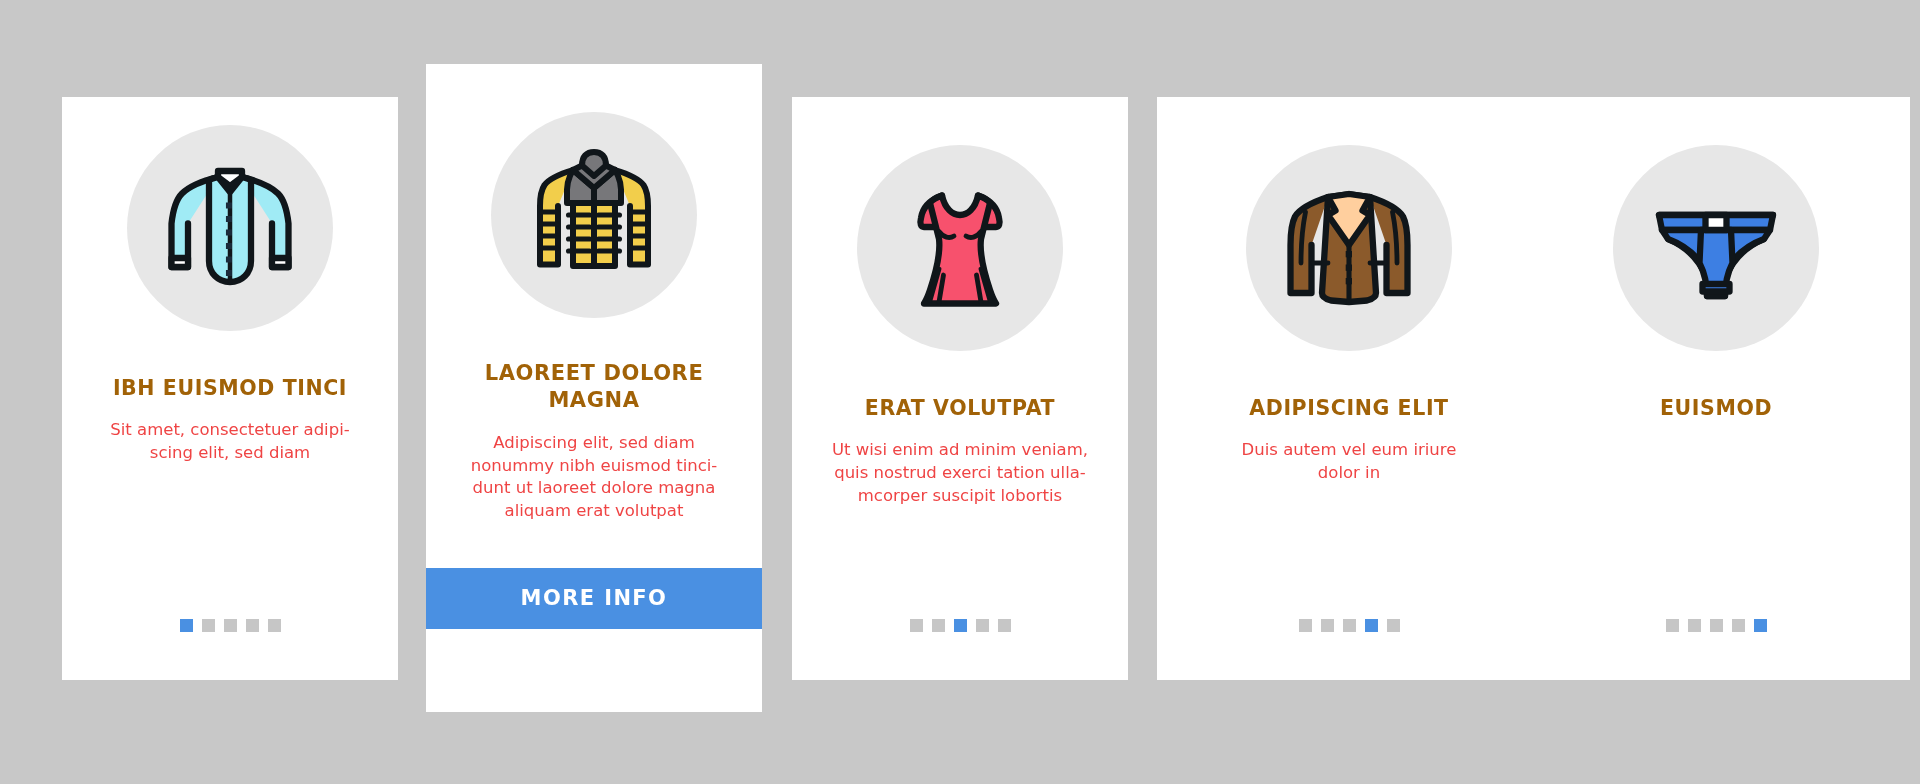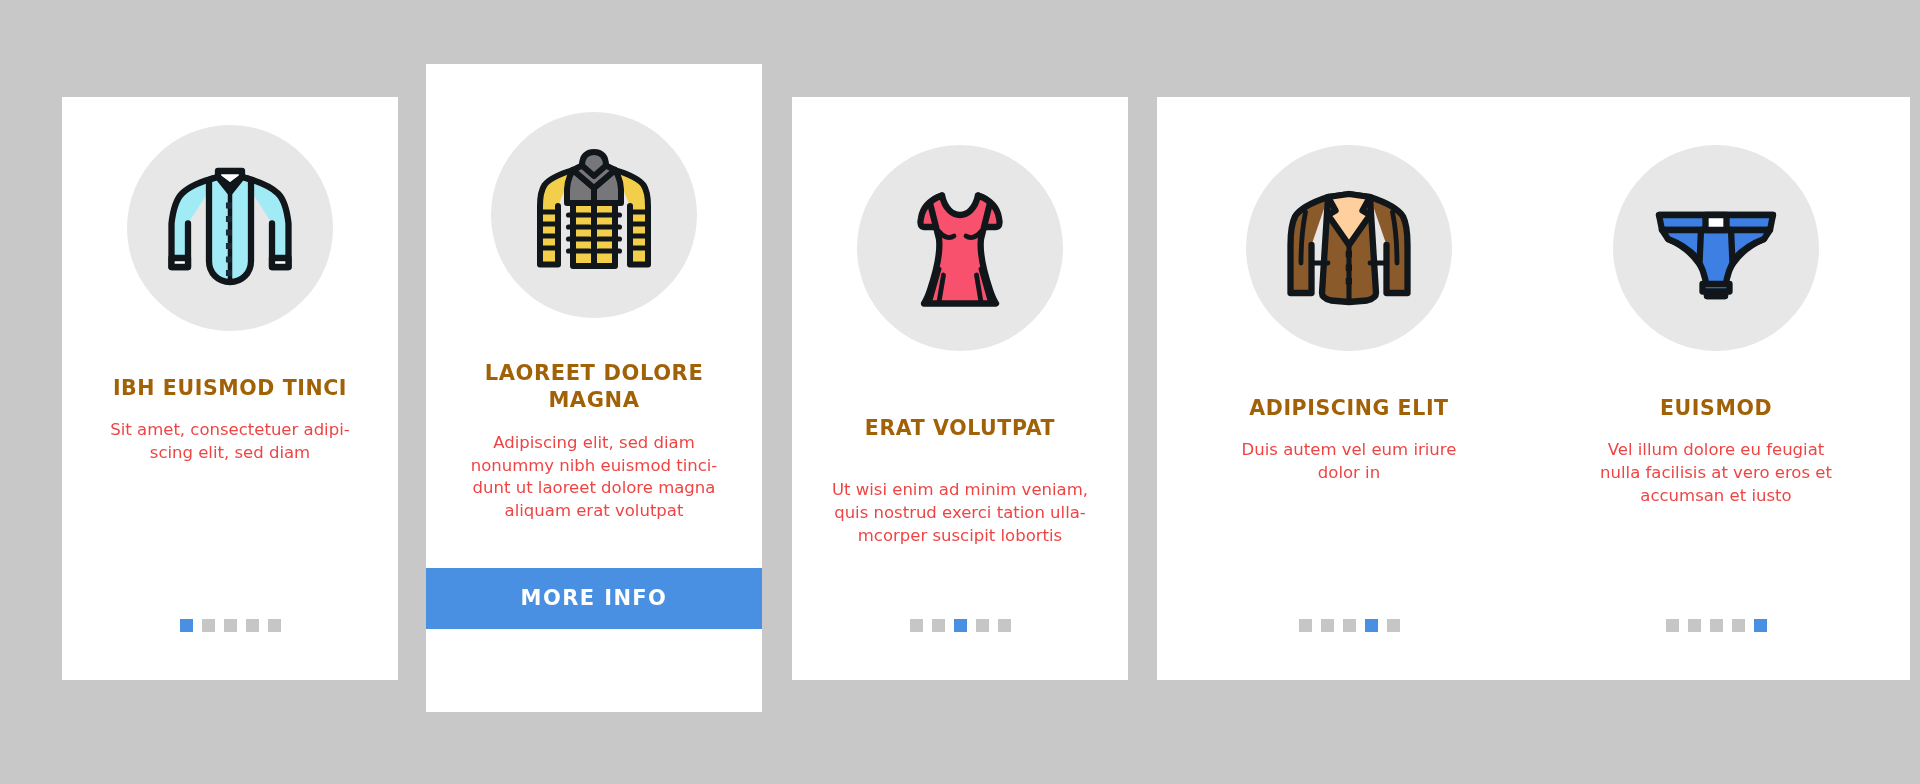--- a/index.html
+++ b/index.html
@@ -153,21 +153,21 @@
       </svg>
     </div>
     <div class="card-title" style="margin-top:42px;">LAOREET DOLORE MAGNA</div>
     <div class="card-body" style="margin-top:18px;white-space:pre-line;">Adipiscing elit, sed diam
 nonummy nibh euismod tinci-
 dunt ut laoreet dolore magna
 aliquam erat volutpat</div>
     <button class="more-btn" style="position:absolute;left:0;bottom:83px;">MORE INFO</button>
   </div>
 
-  <div class="card" style="left:792px;top:97px;width:336px;height:583px;padding-top:48px;gap:20px;">
+  <div class="card" style="left:792px;top:97px;width:336px;height:583px;padding-top:48px;">
     <div class="icon-wrap">
       <svg width="150" height="150" viewBox="0 0 100 100">
         <g stroke="#10161a" stroke-width="4.2" stroke-linejoin="round" stroke-linecap="round" fill="#f7516d">
           <path d="M38 15 C30 18 25 23 24 30 C23 34 24 36 26 36 L34 36 L36 26 Z"></path>
           <path d="M62 15 C70 18 75 23 76 30 C77 34 76 36 74 36 L66 36 L64 26 Z"></path>
           <path d="M38 15 C40 24 45 28 50 28 C55 28 60 24 62 15 C62 15 68 17 70 20 L64 44 C63 52 66 66 70 78 C72 84 74 87 74 87 L26 87 C26 87 28 84 30 78 C34 66 37 52 36 44 L30 20 C32 17 38 15 38 15 Z"></path>
         </g>
         <g stroke="#10161a" stroke-width="3.2" fill="none" stroke-linecap="round">
           <path d="M36 39 C39 43 43 44 46 42"></path>
           <path d="M64 39 C61 43 57 44 54 42"></path>
@@ -233,23 +233,20 @@
           <path d="M12 28 L88 28 L82 44 C72 48 62 56 56 70 L56 82 L44 82 L44 70 C38 56 28 48 18 44 Z" fill="#ffffff"></path>
           <path d="M12 28 L88 28 L86 38 L14 38 Z" fill="#3d7fe3"></path>
           <path d="M14 38 L86 38 L82 44 C74 47 66 52 60 60 L40 60 C34 52 26 47 18 44 Z" fill="#3d7fe3"></path>
           <path d="M40 38 L60 38 L61 60 C58 66 56 74 56 82 L44 82 C44 74 42 66 39 60 Z" fill="#3d7fe3"></path>
           <path d="M43 28 L57 28 L57 38 L43 38 Z" fill="#ffffff"></path>
           <path d="M41 74 L59 74 L59 79 L41 79 Z" fill="#3d7fe3"></path>
         </g>
       </svg>
     </div>
     <div class="card-title" style="margin-top:44px;">EUISMOD</div>
-    <div class="card-body" style="margin-top:18px;white-space:pre-line;">Vel illum dolore eu feugiat
-nulla facilisis at vero eros et
-accumsan et iusto</div>
     <div class="dots" style="position:absolute;bottom:48px;left:0;right:0;">
       <span class="dot"></span>
       <span class="dot"></span>
       <span class="dot"></span>
       <span class="dot"></span>
       <span class="dot active"></span>
     </div>
   </div>
 
 </div>

